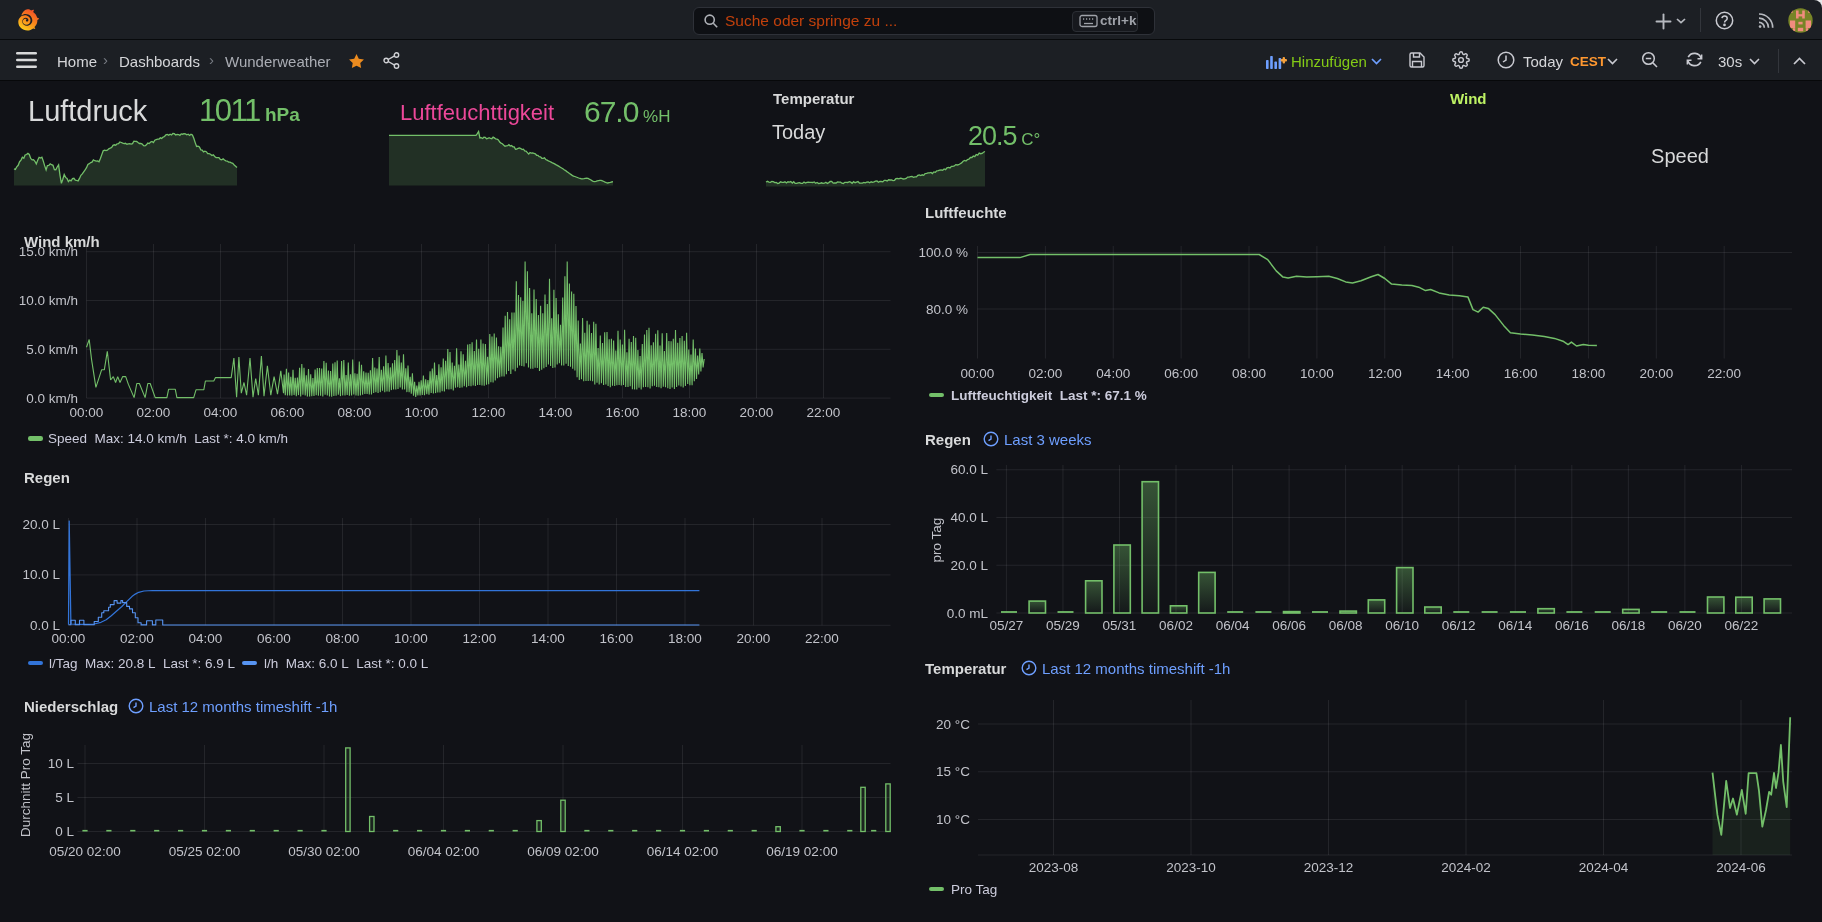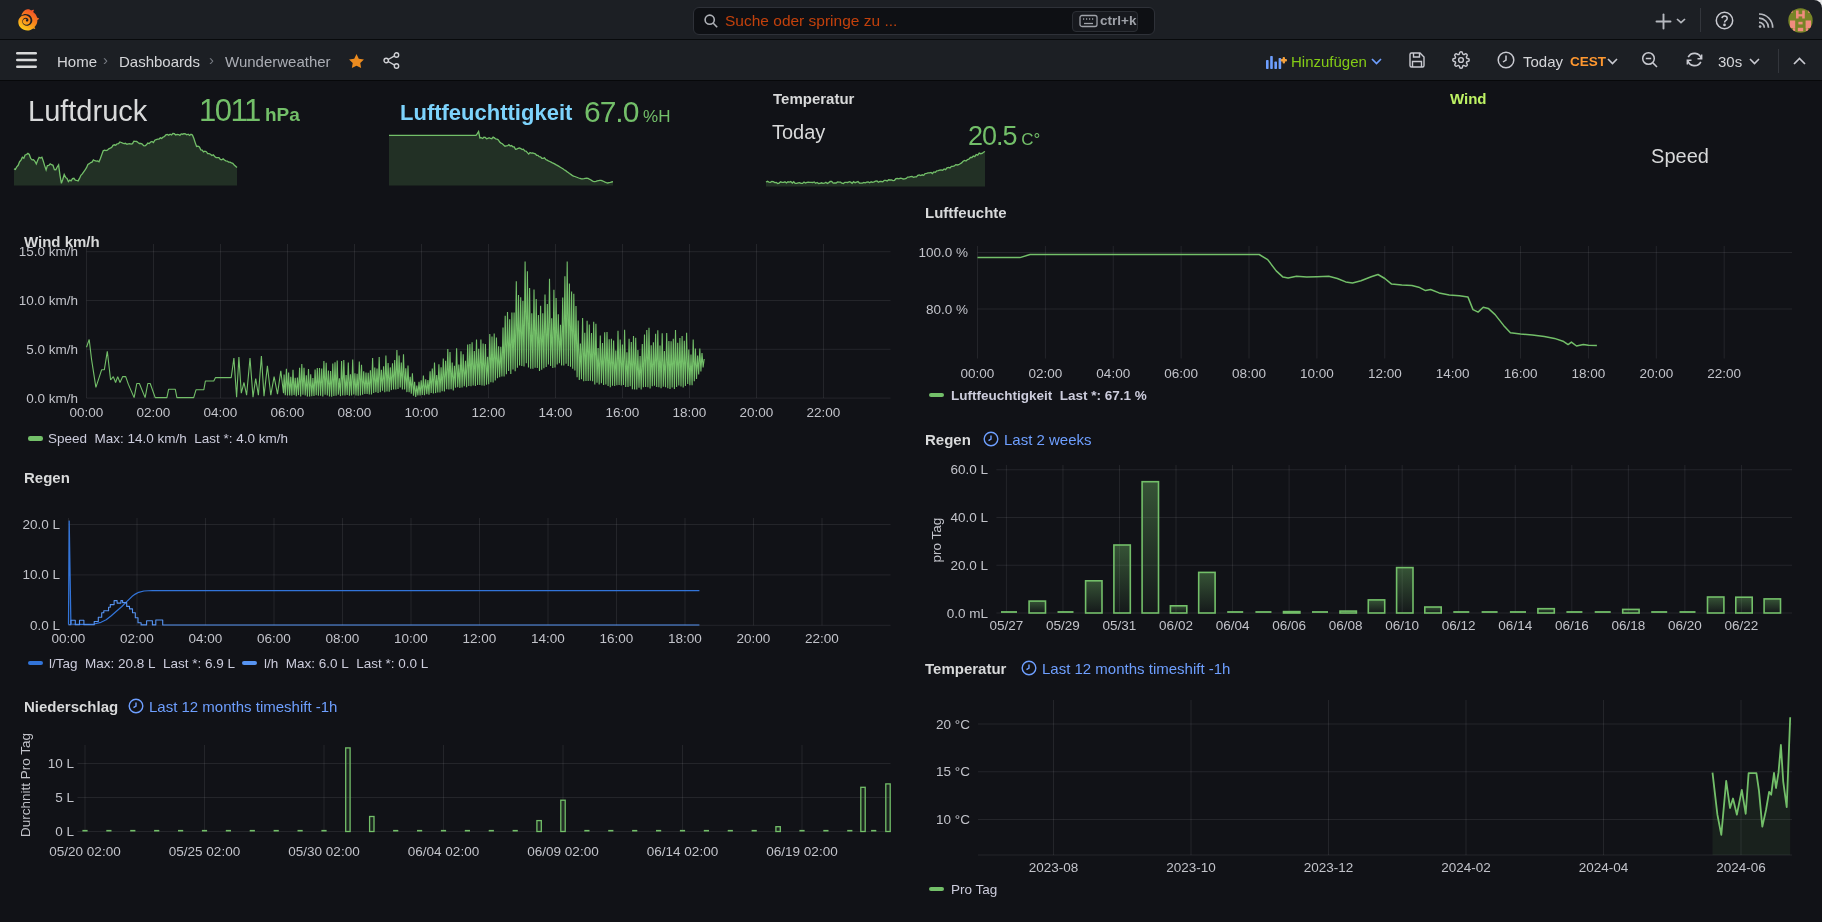--- a/index.html
+++ b/index.html
@@ -164,21 +164,21 @@
 <div class="abs" style="left:1778px;top:49px;width:1px;height:24px;background:#33363c;"></div>
 <svg class="abs" style="left:1793px;top:57px;" width="13" height="8" viewBox="0 0 13 8" fill="none" stroke="#c9cad1" stroke-width="1.7">
     <polyline points="1,7 6.5,1.5 12,7"></polyline>
   </svg>
 <div class="abs" style="left:28px;top:95px;font-size:29px;font-weight:500;color:#d8d9da;">Luftdruck</div>
 <div class="abs" style="left:199px;top:93px;font-size:31px;font-weight:500;color:#73bf69;letter-spacing:-1.5px;">1011<span style="font-size:19px;letter-spacing:0;font-weight:bold;"> hPa</span></div>
 <svg class="abs" style="left:0;top:0;" width="400" height="200">
     <polygon points="14,185.5 14.0,168.8 15.4,169.4 16.8,166.8 18.2,165.3 19.6,161.7 21.0,160.1 22.4,157.3 23.8,158.3 25.1,155.0 26.5,154.5 27.9,153.4 29.3,154.5 30.7,158.5 32.1,159.9 33.5,159.6 34.9,161.3 36.3,163.9 37.7,160.3 39.1,157.3 40.5,158.1 41.9,157.3 43.3,161.1 44.7,165.9 46.1,169.9 47.4,165.5 48.8,165.4 50.2,163.8 51.6,164.7 53.0,165.3 54.4,169.6 55.8,169.7 57.2,167.0 58.6,164.8 60.0,175.3 61.4,183.4 62.8,179.2 64.2,174.5 65.6,177.4 67.0,178.5 68.4,181.6 69.8,180.1 71.1,180.9 72.5,178.6 73.9,178.3 75.3,180.1 76.7,180.5 78.1,180.9 79.5,178.4 80.9,175.3 82.3,173.9 83.7,171.8 85.1,170.0 86.5,167.7 87.9,164.4 89.3,163.7 90.7,162.6 92.0,162.2 93.4,159.8 94.8,160.7 96.2,161.2 97.6,161.0 99.0,161.8 100.4,158.4 101.8,154.6 103.2,150.8 104.6,150.1 106.0,150.5 107.4,150.2 108.8,148.8 110.2,148.2 111.6,147.5 113.0,145.3 114.4,144.8 115.7,145.3 117.1,143.9 118.5,143.7 119.9,142.0 121.3,142.5 122.7,143.2 124.1,143.6 125.5,143.3 126.9,144.2 128.3,143.9 129.7,143.6 131.1,144.0 132.5,143.6 133.9,141.2 135.3,141.4 136.7,141.5 138.0,142.6 139.4,143.5 140.8,143.5 142.2,144.1 143.6,145.6 145.0,145.9 146.4,144.8 147.8,143.1 149.2,143.6 150.6,142.1 152.0,141.5 153.4,142.5 154.8,140.2 156.2,139.5 157.6,139.2 159.0,139.2 160.3,137.8 161.7,138.4 163.1,137.1 164.5,136.5 165.9,134.9 167.3,134.5 168.7,135.3 170.1,134.2 171.5,135.0 172.9,133.5 174.3,133.7 175.7,135.0 177.1,134.3 178.5,134.5 179.9,135.4 181.2,133.9 182.6,134.2 184.0,133.6 185.4,133.9 186.8,134.8 188.2,134.2 189.6,135.5 191.0,134.3 192.4,135.0 193.8,138.3 195.2,142.6 196.6,146.4 198.0,146.1 199.4,147.0 200.8,149.8 202.2,150.0 203.5,151.8 204.9,151.1 206.3,151.7 207.7,153.7 209.1,153.7 210.5,154.2 211.9,155.5 213.3,154.9 214.7,156.5 216.1,157.6 217.5,157.6 218.9,157.7 220.3,159.4 221.7,159.7 223.1,158.9 224.5,160.0 225.8,160.8 227.2,161.0 228.6,162.1 230.0,162.2 231.4,162.9 232.8,163.4 234.2,165.1 235.6,166.2 237.0,167.5 237,185.5" fill="rgba(115,191,105,0.18)"></polygon>
     <polyline points="14.0,168.8 15.4,169.4 16.8,166.8 18.2,165.3 19.6,161.7 21.0,160.1 22.4,157.3 23.8,158.3 25.1,155.0 26.5,154.5 27.9,153.4 29.3,154.5 30.7,158.5 32.1,159.9 33.5,159.6 34.9,161.3 36.3,163.9 37.7,160.3 39.1,157.3 40.5,158.1 41.9,157.3 43.3,161.1 44.7,165.9 46.1,169.9 47.4,165.5 48.8,165.4 50.2,163.8 51.6,164.7 53.0,165.3 54.4,169.6 55.8,169.7 57.2,167.0 58.6,164.8 60.0,175.3 61.4,183.4 62.8,179.2 64.2,174.5 65.6,177.4 67.0,178.5 68.4,181.6 69.8,180.1 71.1,180.9 72.5,178.6 73.9,178.3 75.3,180.1 76.7,180.5 78.1,180.9 79.5,178.4 80.9,175.3 82.3,173.9 83.7,171.8 85.1,170.0 86.5,167.7 87.9,164.4 89.3,163.7 90.7,162.6 92.0,162.2 93.4,159.8 94.8,160.7 96.2,161.2 97.6,161.0 99.0,161.8 100.4,158.4 101.8,154.6 103.2,150.8 104.6,150.1 106.0,150.5 107.4,150.2 108.8,148.8 110.2,148.2 111.6,147.5 113.0,145.3 114.4,144.8 115.7,145.3 117.1,143.9 118.5,143.7 119.9,142.0 121.3,142.5 122.7,143.2 124.1,143.6 125.5,143.3 126.9,144.2 128.3,143.9 129.7,143.6 131.1,144.0 132.5,143.6 133.9,141.2 135.3,141.4 136.7,141.5 138.0,142.6 139.4,143.5 140.8,143.5 142.2,144.1 143.6,145.6 145.0,145.9 146.4,144.8 147.8,143.1 149.2,143.6 150.6,142.1 152.0,141.5 153.4,142.5 154.8,140.2 156.2,139.5 157.6,139.2 159.0,139.2 160.3,137.8 161.7,138.4 163.1,137.1 164.5,136.5 165.9,134.9 167.3,134.5 168.7,135.3 170.1,134.2 171.5,135.0 172.9,133.5 174.3,133.7 175.7,135.0 177.1,134.3 178.5,134.5 179.9,135.4 181.2,133.9 182.6,134.2 184.0,133.6 185.4,133.9 186.8,134.8 188.2,134.2 189.6,135.5 191.0,134.3 192.4,135.0 193.8,138.3 195.2,142.6 196.6,146.4 198.0,146.1 199.4,147.0 200.8,149.8 202.2,150.0 203.5,151.8 204.9,151.1 206.3,151.7 207.7,153.7 209.1,153.7 210.5,154.2 211.9,155.5 213.3,154.9 214.7,156.5 216.1,157.6 217.5,157.6 218.9,157.7 220.3,159.4 221.7,159.7 223.1,158.9 224.5,160.0 225.8,160.8 227.2,161.0 228.6,162.1 230.0,162.2 231.4,162.9 232.8,163.4 234.2,165.1 235.6,166.2 237.0,167.5" fill="none" stroke="#73bf69" stroke-width="1.3"></polyline>
   </svg>
-<div class="abs" style="left:400px;top:100px;font-size:22px;font-weight:700;color:#7dd3fc;">Luftfeuchttigkeit</div>
+<div class="abs" style="left:400px;top:100px;font-size:22px;font-weight:400;color:#ec4899;">Luftfeuchttigkeit</div>
 <div class="abs" style="left:584px;top:95px;font-size:30px;font-weight:500;color:#73bf69;letter-spacing:-1px;">67.0<span style="font-size:17px;letter-spacing:0;"> %H</span></div>
 <svg class="abs" style="left:0;top:0;" width="700" height="200">
     <polygon points="389,185.5 389.0,135.3 390.3,135.3 391.6,135.3 393.0,135.3 394.3,135.3 395.6,135.3 396.9,135.3 398.2,135.3 399.5,135.3 400.9,135.3 402.2,135.3 403.5,135.3 404.8,135.3 406.1,135.3 407.4,135.3 408.8,135.3 410.1,135.3 411.4,135.3 412.7,135.3 414.0,135.3 415.4,135.3 416.7,135.3 418.0,135.3 419.3,135.3 420.6,135.3 421.9,135.3 423.3,135.3 424.6,135.3 425.9,135.3 427.2,135.3 428.5,135.3 429.8,135.3 431.2,135.3 432.5,135.3 433.8,135.3 435.1,135.3 436.4,135.3 437.8,135.3 439.1,135.3 440.4,135.3 441.7,135.3 443.0,135.3 444.3,135.3 445.7,135.3 447.0,135.3 448.3,135.3 449.6,135.3 450.9,135.3 452.2,135.3 453.6,135.3 454.9,135.3 456.2,135.3 457.5,135.3 458.8,135.3 460.2,135.3 461.5,135.3 462.8,135.3 464.1,135.3 465.4,135.3 466.7,135.3 468.1,135.3 469.4,135.3 470.7,135.3 472.0,135.3 473.3,135.3 474.6,135.3 476.0,135.3 477.3,133.7 478.6,131.5 479.9,138.0 481.2,137.7 482.6,138.5 483.9,137.2 485.2,137.3 486.5,138.8 487.8,138.5 489.1,137.7 490.5,138.5 491.8,138.7 493.1,137.1 494.4,137.9 495.7,139.0 497.0,139.2 498.4,140.0 499.7,142.1 501.0,143.1 502.3,143.7 503.6,145.0 505.0,146.2 506.3,145.9 507.6,145.7 508.9,144.7 510.2,146.0 511.5,145.6 512.9,146.8 514.2,146.9 515.5,149.2 516.8,149.1 518.1,148.3 519.4,148.0 520.8,148.6 522.1,149.6 523.4,149.2 524.7,151.0 526.0,151.1 527.4,152.6 528.7,154.1 530.0,152.5 531.3,153.1 532.6,153.0 533.9,153.4 535.3,153.8 536.6,155.3 537.9,155.3 539.2,156.6 540.5,156.9 541.8,158.3 543.2,158.4 544.5,157.9 545.8,159.6 547.1,160.2 548.4,160.9 549.8,161.5 551.1,162.1 552.4,162.8 553.7,163.4 555.0,164.1 556.3,164.9 557.7,165.6 559.0,166.4 560.3,167.2 561.6,168.0 562.9,168.8 564.2,169.7 565.6,170.6 566.9,171.6 568.2,172.5 569.5,173.5 570.8,174.4 572.2,175.4 573.5,176.1 574.8,176.5 576.1,177.0 577.4,177.5 578.7,178.0 580.1,178.4 581.4,178.9 582.7,178.8 584.0,178.6 585.3,178.3 586.6,178.1 588.0,178.3 589.3,179.1 590.6,179.8 591.9,180.6 593.2,181.3 594.6,181.6 595.9,181.3 597.2,180.9 598.5,180.6 599.8,180.3 601.1,180.3 602.5,180.9 603.8,181.5 605.1,182.1 606.4,182.6 607.7,183.0 609.0,182.7 610.4,182.4 611.7,182.0 613.0,181.7 613,185.5" fill="rgba(115,191,105,0.18)"></polygon>
     <polyline points="389.0,135.3 390.3,135.3 391.6,135.3 393.0,135.3 394.3,135.3 395.6,135.3 396.9,135.3 398.2,135.3 399.5,135.3 400.9,135.3 402.2,135.3 403.5,135.3 404.8,135.3 406.1,135.3 407.4,135.3 408.8,135.3 410.1,135.3 411.4,135.3 412.7,135.3 414.0,135.3 415.4,135.3 416.7,135.3 418.0,135.3 419.3,135.3 420.6,135.3 421.9,135.3 423.3,135.3 424.6,135.3 425.9,135.3 427.2,135.3 428.5,135.3 429.8,135.3 431.2,135.3 432.5,135.3 433.8,135.3 435.1,135.3 436.4,135.3 437.8,135.3 439.1,135.3 440.4,135.3 441.7,135.3 443.0,135.3 444.3,135.3 445.7,135.3 447.0,135.3 448.3,135.3 449.6,135.3 450.9,135.3 452.2,135.3 453.6,135.3 454.9,135.3 456.2,135.3 457.5,135.3 458.8,135.3 460.2,135.3 461.5,135.3 462.8,135.3 464.1,135.3 465.4,135.3 466.7,135.3 468.1,135.3 469.4,135.3 470.7,135.3 472.0,135.3 473.3,135.3 474.6,135.3 476.0,135.3 477.3,133.7 478.6,131.5 479.9,138.0 481.2,137.7 482.6,138.5 483.9,137.2 485.2,137.3 486.5,138.8 487.8,138.5 489.1,137.7 490.5,138.5 491.8,138.7 493.1,137.1 494.4,137.9 495.7,139.0 497.0,139.2 498.4,140.0 499.7,142.1 501.0,143.1 502.3,143.7 503.6,145.0 505.0,146.2 506.3,145.9 507.6,145.7 508.9,144.7 510.2,146.0 511.5,145.6 512.9,146.8 514.2,146.9 515.5,149.2 516.8,149.1 518.1,148.3 519.4,148.0 520.8,148.6 522.1,149.6 523.4,149.2 524.7,151.0 526.0,151.1 527.4,152.6 528.7,154.1 530.0,152.5 531.3,153.1 532.6,153.0 533.9,153.4 535.3,153.8 536.6,155.3 537.9,155.3 539.2,156.6 540.5,156.9 541.8,158.3 543.2,158.4 544.5,157.9 545.8,159.6 547.1,160.2 548.4,160.9 549.8,161.5 551.1,162.1 552.4,162.8 553.7,163.4 555.0,164.1 556.3,164.9 557.7,165.6 559.0,166.4 560.3,167.2 561.6,168.0 562.9,168.8 564.2,169.7 565.6,170.6 566.9,171.6 568.2,172.5 569.5,173.5 570.8,174.4 572.2,175.4 573.5,176.1 574.8,176.5 576.1,177.0 577.4,177.5 578.7,178.0 580.1,178.4 581.4,178.9 582.7,178.8 584.0,178.6 585.3,178.3 586.6,178.1 588.0,178.3 589.3,179.1 590.6,179.8 591.9,180.6 593.2,181.3 594.6,181.6 595.9,181.3 597.2,180.9 598.5,180.6 599.8,180.3 601.1,180.3 602.5,180.9 603.8,181.5 605.1,182.1 606.4,182.6 607.7,183.0 609.0,182.7 610.4,182.4 611.7,182.0 613.0,181.7" fill="none" stroke="#73bf69" stroke-width="1.3"></polyline>
   </svg>
 <div class="abs" style="left:773px;top:90px;font-size:15px;font-weight:700;color:#d8d9da;">Temperatur</div>
 <div class="abs" style="left:772px;top:121px;font-size:20px;font-weight:500;color:#d8d9da;">Today</div>
 <div class="abs" style="left:968px;top:121px;font-size:27px;font-weight:500;color:#73bf69;letter-spacing:-1px;">20.5<span style="font-size:17px;letter-spacing:0;"> C°</span></div>
 <svg class="abs" style="left:0;top:0;" width="1100" height="200">
     <polygon points="766,186.5 766.0,182.0 767.5,181.3 768.9,182.1 770.4,182.3 771.8,181.5 773.3,181.7 774.8,182.6 776.2,182.5 777.7,183.5 779.1,183.1 780.6,181.8 782.1,182.4 783.5,182.3 785.0,181.8 786.4,182.9 787.9,181.8 789.4,182.1 790.8,181.6 792.3,183.0 793.7,181.7 795.2,183.4 796.7,183.3 798.1,182.8 799.6,182.6 801.0,183.3 802.5,183.4 804.0,182.0 805.4,183.0 806.9,182.3 808.3,182.2 809.8,182.4 811.3,182.3 812.7,182.5 814.2,181.9 815.6,183.3 817.1,182.5 818.6,183.5 820.0,183.3 821.5,182.8 822.9,183.4 824.4,183.2 825.9,182.3 827.3,183.4 828.8,182.6 830.2,181.5 831.7,181.4 833.2,183.1 834.6,183.0 836.1,183.0 837.5,181.9 839.0,182.1 840.5,182.2 841.9,183.2 843.4,183.6 844.8,182.3 846.3,182.4 847.8,182.5 849.2,181.7 850.7,182.2 852.1,183.3 853.6,181.7 855.1,182.7 856.5,182.1 858.0,181.6 859.4,183.0 860.9,183.1 862.4,183.1 863.8,182.4 865.3,182.8 866.7,182.2 868.2,181.9 869.7,182.7 871.1,181.8 872.6,182.4 874.0,181.9 875.5,181.1 877.0,181.0 878.4,182.2 879.9,181.4 881.3,181.5 882.8,181.8 884.3,180.3 885.7,180.4 887.2,180.9 888.6,179.8 890.1,180.0 891.6,180.0 893.0,180.6 894.5,180.3 895.9,178.7 897.4,178.4 898.9,178.9 900.3,178.2 901.8,178.4 903.2,179.0 904.7,178.9 906.2,178.4 907.6,177.1 909.1,177.1 910.5,176.7 912.0,176.4 913.5,177.3 914.9,176.9 916.4,176.9 917.8,175.4 919.3,175.0 920.8,175.5 922.2,174.8 923.7,175.3 925.1,173.6 926.6,173.4 928.1,172.9 929.5,172.8 931.0,172.4 932.4,173.5 933.9,171.9 935.4,172.3 936.8,170.9 938.3,170.7 939.7,170.2 941.2,169.9 942.7,170.3 944.1,169.0 945.6,169.7 947.0,167.9 948.5,167.4 950.0,167.9 951.4,166.3 952.9,166.3 954.3,166.0 955.8,164.6 957.3,165.0 958.7,164.7 960.2,163.7 961.6,162.9 963.1,161.3 964.6,160.5 966.0,161.0 967.5,159.6 968.9,159.2 970.4,157.5 971.9,157.5 973.3,156.0 974.8,156.7 976.2,154.5 977.7,155.2 979.2,153.1 980.6,153.7 982.1,153.4 983.5,152.2 985.0,151.5 985,186.5" fill="rgba(115,191,105,0.18)"></polygon>
@@ -433,21 +433,21 @@
     <text x="1628.34" y="625" font-size="13.5" fill="#c2c3ca" text-anchor="middle" dominant-baseline="central" font-family="Liberation Sans">06/18</text>
     <text x="1684.88" y="625" font-size="13.5" fill="#c2c3ca" text-anchor="middle" dominant-baseline="central" font-family="Liberation Sans">06/20</text>
     <text x="1741.42" y="625" font-size="13.5" fill="#c2c3ca" text-anchor="middle" dominant-baseline="central" font-family="Liberation Sans">06/22</text>
     <text x="941" y="540" font-size="13.5" fill="#c2c3ca" text-anchor="middle" transform="rotate(-90 941 540)" font-family="Liberation Sans">pro Tag</text>
   </svg>
 <div class="abs ttl" style="left:925px;top:431px;">Regen</div>
 <svg class="abs" style="left:983px;top:431px;" width="16" height="16" viewBox="0 0 16 16" fill="none" stroke="#6e9fff" stroke-width="1.4">
     <circle cx="8" cy="8" r="6.8"></circle>
     <polyline points="8,4.5 8,8 5.5,9.6"></polyline>
   </svg>
-<div class="abs link" style="left:1004px;top:431px;">Last 2 weeks</div>
+<div class="abs link" style="left:1004px;top:431px;">Last 3 weeks</div>
 <svg class="abs" style="left:911px;top:654px;" width="895" height="262" viewBox="911 654 895 262">
     <line x1="1053.5" y1="700" x2="1053.5" y2="855" stroke="rgba(204,204,220,0.10)" stroke-width="1"></line>
     <line x1="1191.0" y1="700" x2="1191.0" y2="855" stroke="rgba(204,204,220,0.10)" stroke-width="1"></line>
     <line x1="1328.5" y1="700" x2="1328.5" y2="855" stroke="rgba(204,204,220,0.10)" stroke-width="1"></line>
     <line x1="1466.0" y1="700" x2="1466.0" y2="855" stroke="rgba(204,204,220,0.10)" stroke-width="1"></line>
     <line x1="1603.5" y1="700" x2="1603.5" y2="855" stroke="rgba(204,204,220,0.10)" stroke-width="1"></line>
     <line x1="1741.0" y1="700" x2="1741.0" y2="855" stroke="rgba(204,204,220,0.10)" stroke-width="1"></line>
     <line x1="978" y1="819.5" x2="1792" y2="819.5" stroke="rgba(204,204,220,0.10)" stroke-width="1"></line>
     <line x1="978" y1="771.75" x2="1792" y2="771.75" stroke="rgba(204,204,220,0.10)" stroke-width="1"></line>
     <line x1="978" y1="724.0" x2="1792" y2="724.0" stroke="rgba(204,204,220,0.10)" stroke-width="1"></line>

